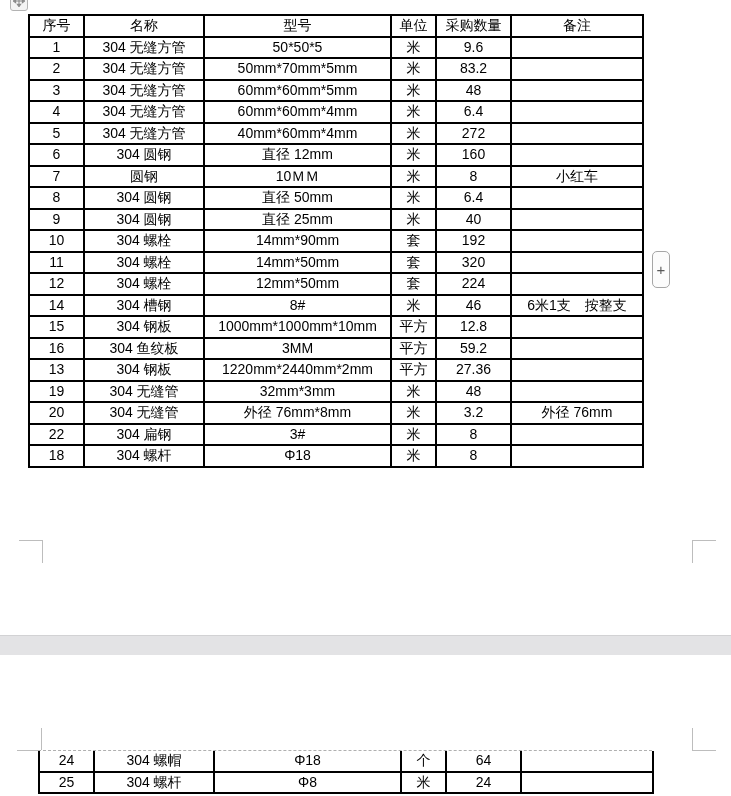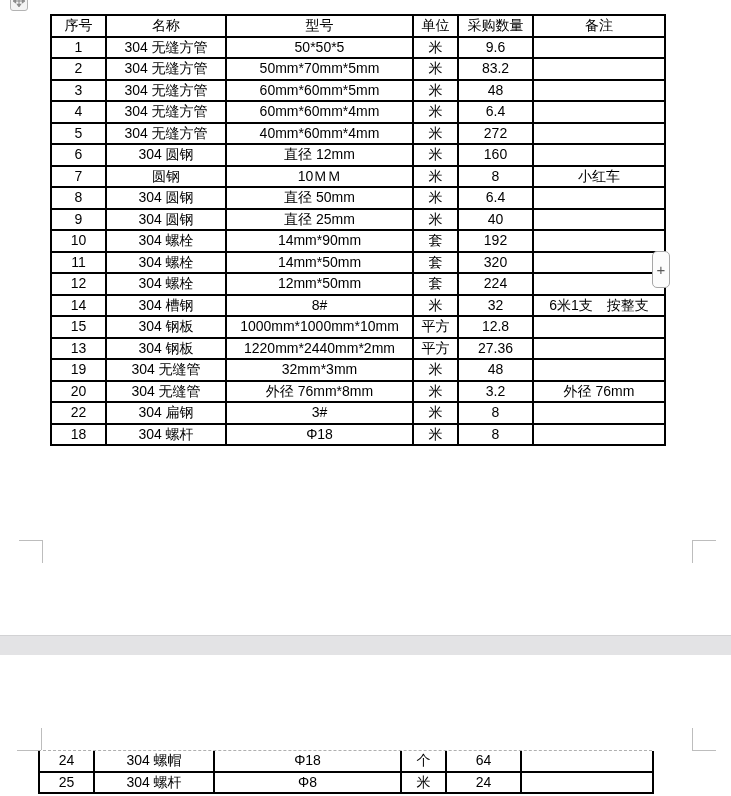--- a/index.html
+++ b/index.html
@@ -17,21 +17,21 @@
   }
   
   .doc-table{
     position:absolute;border-collapse:collapse;table-layout:fixed;
   }
   .doc-table td,.doc-table th{
     border:2px solid #000;padding:0;margin:0;
     font-size:14px;font-weight:normal;text-align:center;vertical-align:middle;
     height:19.5px;line-height:19.5px;overflow:hidden;white-space:nowrap;
   }
-  .table-p1{left:50px;top:14px;}
+  .table-p1{left:28px;top:14px;}
   .table-p2{left:38px;top:751px;}
   .table-p2 tr td{border-top:none;}
   .table-p2 tr + tr td{border-top:2px solid #0c4a6e;}
   
   .dashed-break{
     position:absolute;left:38px;top:750px;width:614px;height:0;
     border-top:1px dashed #b0b0b0;
   }
   
   .page-gap{
@@ -180,29 +180,37 @@
         <td>12mm*50mm</td>
         <td>套</td>
         <td>224</td>
         <td></td>
       </tr>
       <tr>
         <td>14</td>
         <td>304 槽钢</td>
         <td>8#</td>
         <td>米</td>
-        <td>32</td>
+        <td>46</td>
         <td>6米1支　按整支</td>
       </tr>
       <tr>
         <td>15</td>
         <td>304 钢板</td>
         <td>1000mm*1000mm*10mm</td>
         <td>平方</td>
         <td>12.8</td>
+        <td></td>
+      </tr>
+      <tr>
+        <td>16</td>
+        <td>304 鱼纹板</td>
+        <td>3MM</td>
+        <td>平方</td>
+        <td>59.2</td>
         <td></td>
       </tr>
       <tr>
         <td>13</td>
         <td>304 钢板</td>
         <td>1220mm*2440mm*2mm</td>
         <td>平方</td>
         <td>27.36</td>
         <td></td>
       </tr>

